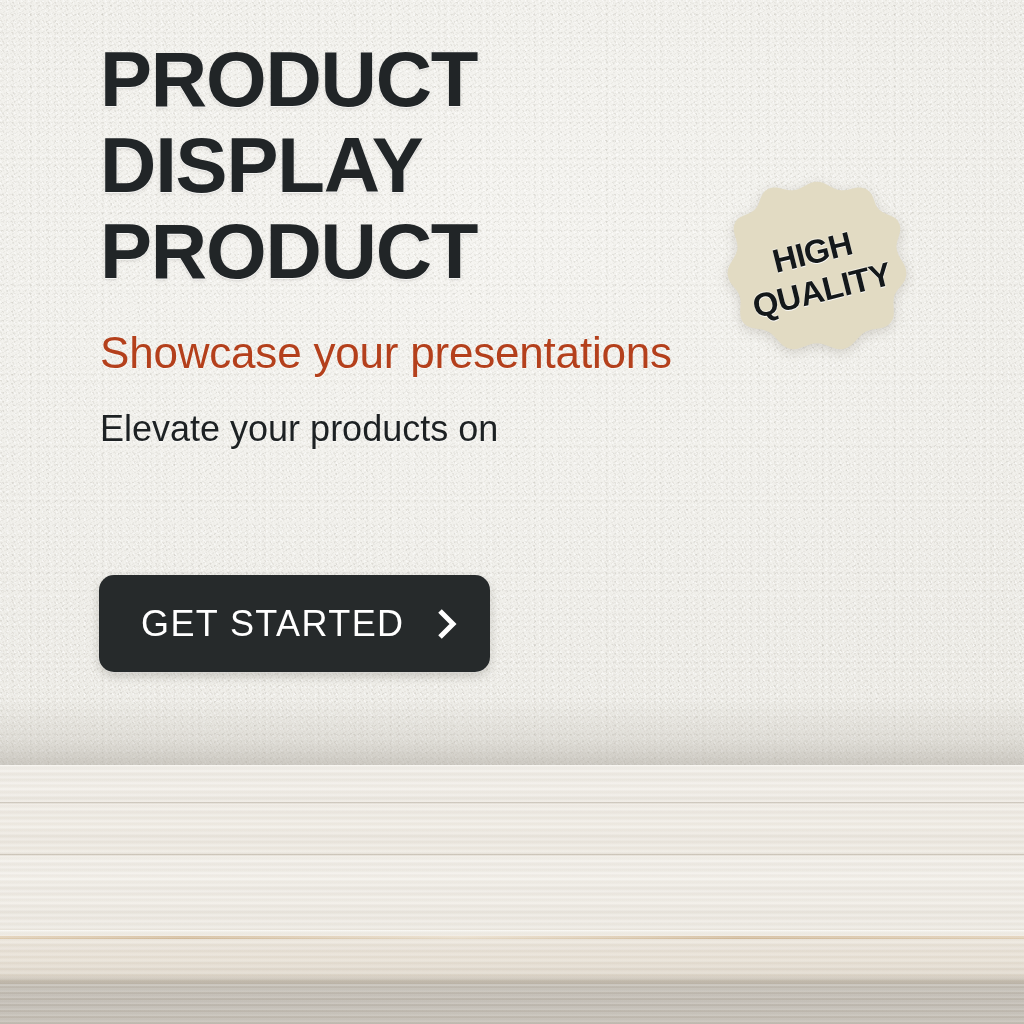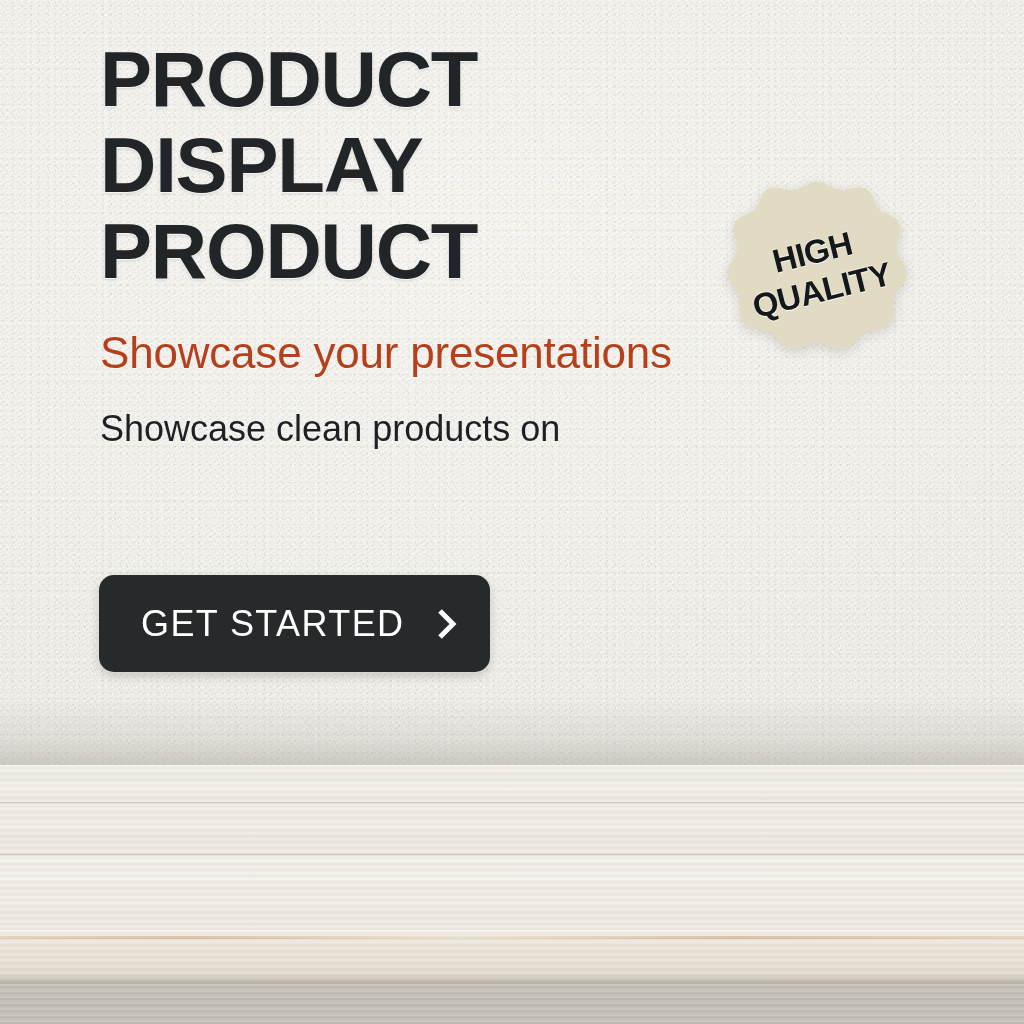--- a/index.html
+++ b/index.html
@@ -293,21 +293,21 @@
 
     <h1 class="headline">
       <span class="line">PRODUCT</span>
       <span class="line">DISPLAY</span>
       <span class="line">PRODUCT</span>
     </h1>
 
     <p class="subhead">Showcase your presentations</p>
 
     <p class="body-copy">
-      <span class="line">Showcase clean products on</span>
+      <span class="line">Elevate your products on</span>
     </p>
 
   </div>
 
   <button class="cta">
     <span class="cta-label">GET STARTED</span>
     <span class="cta-chevron">
       <svg width="26" height="34" viewBox="0 0 26 34" aria-hidden="true">
         <path d="M6 4 L19 17 L6 30" fill="none" stroke="currentColor" stroke-width="5" stroke-linecap="butt" stroke-linejoin="miter"></path>
       </svg>

